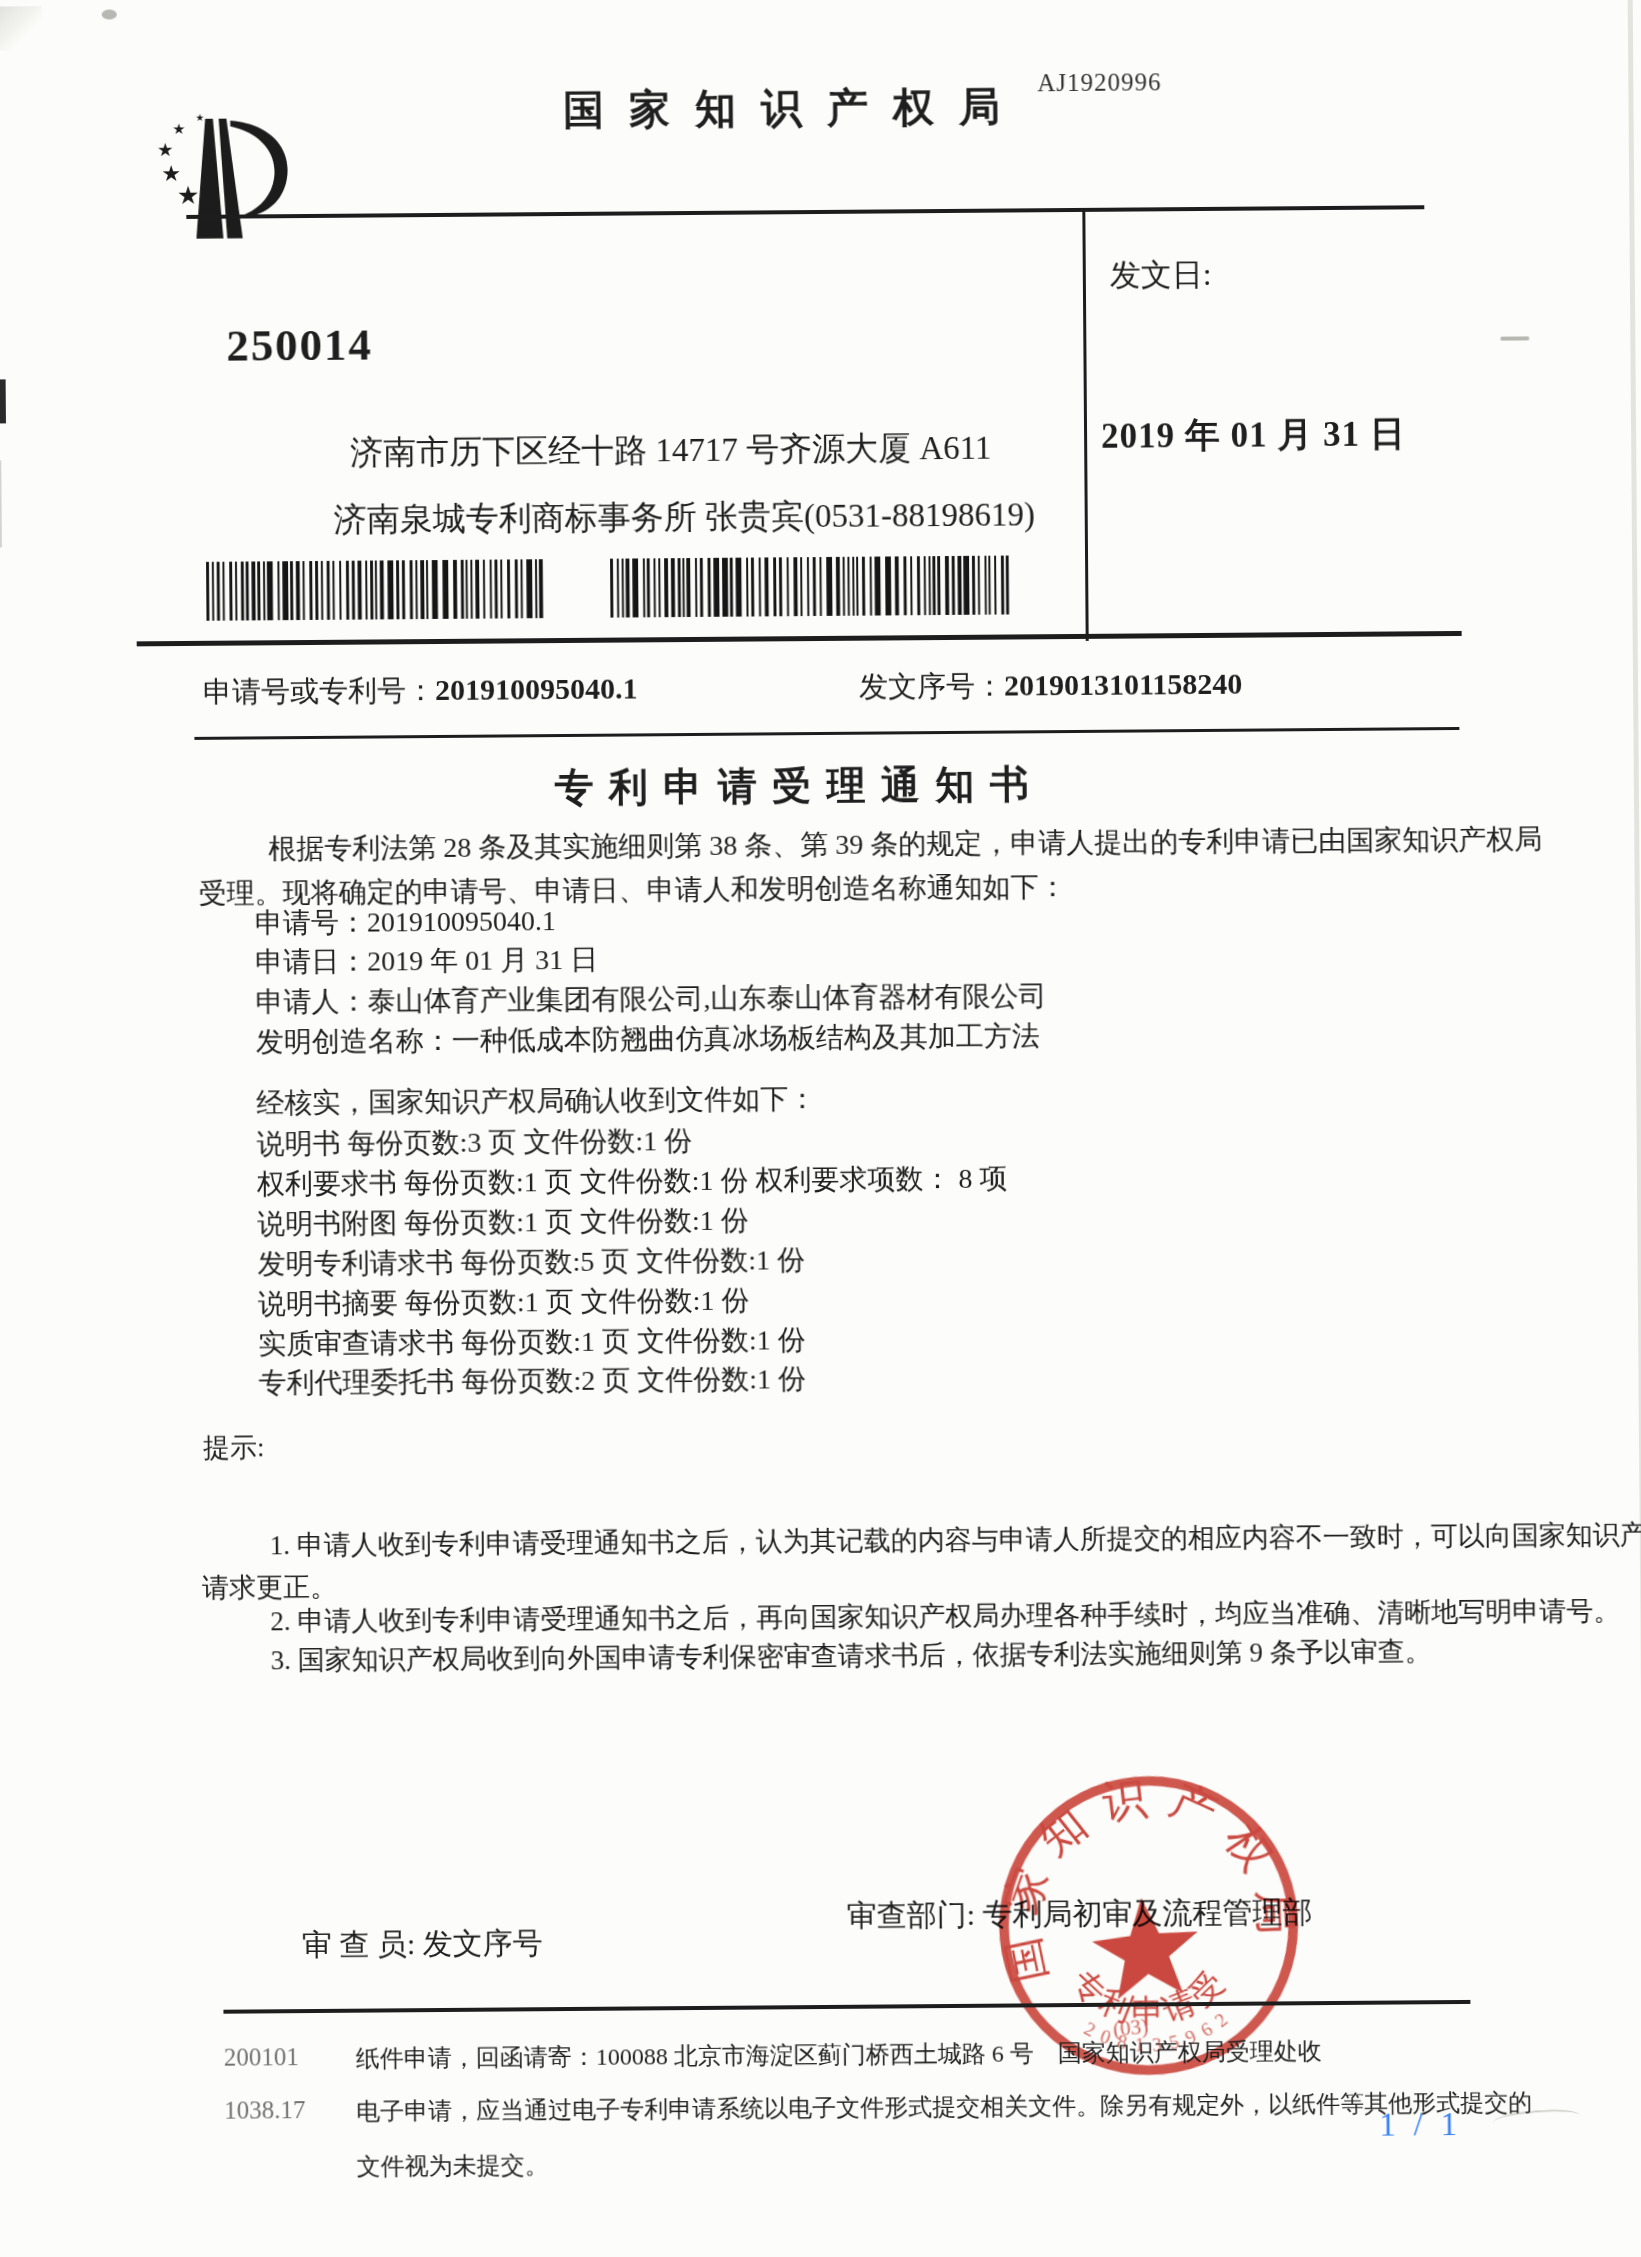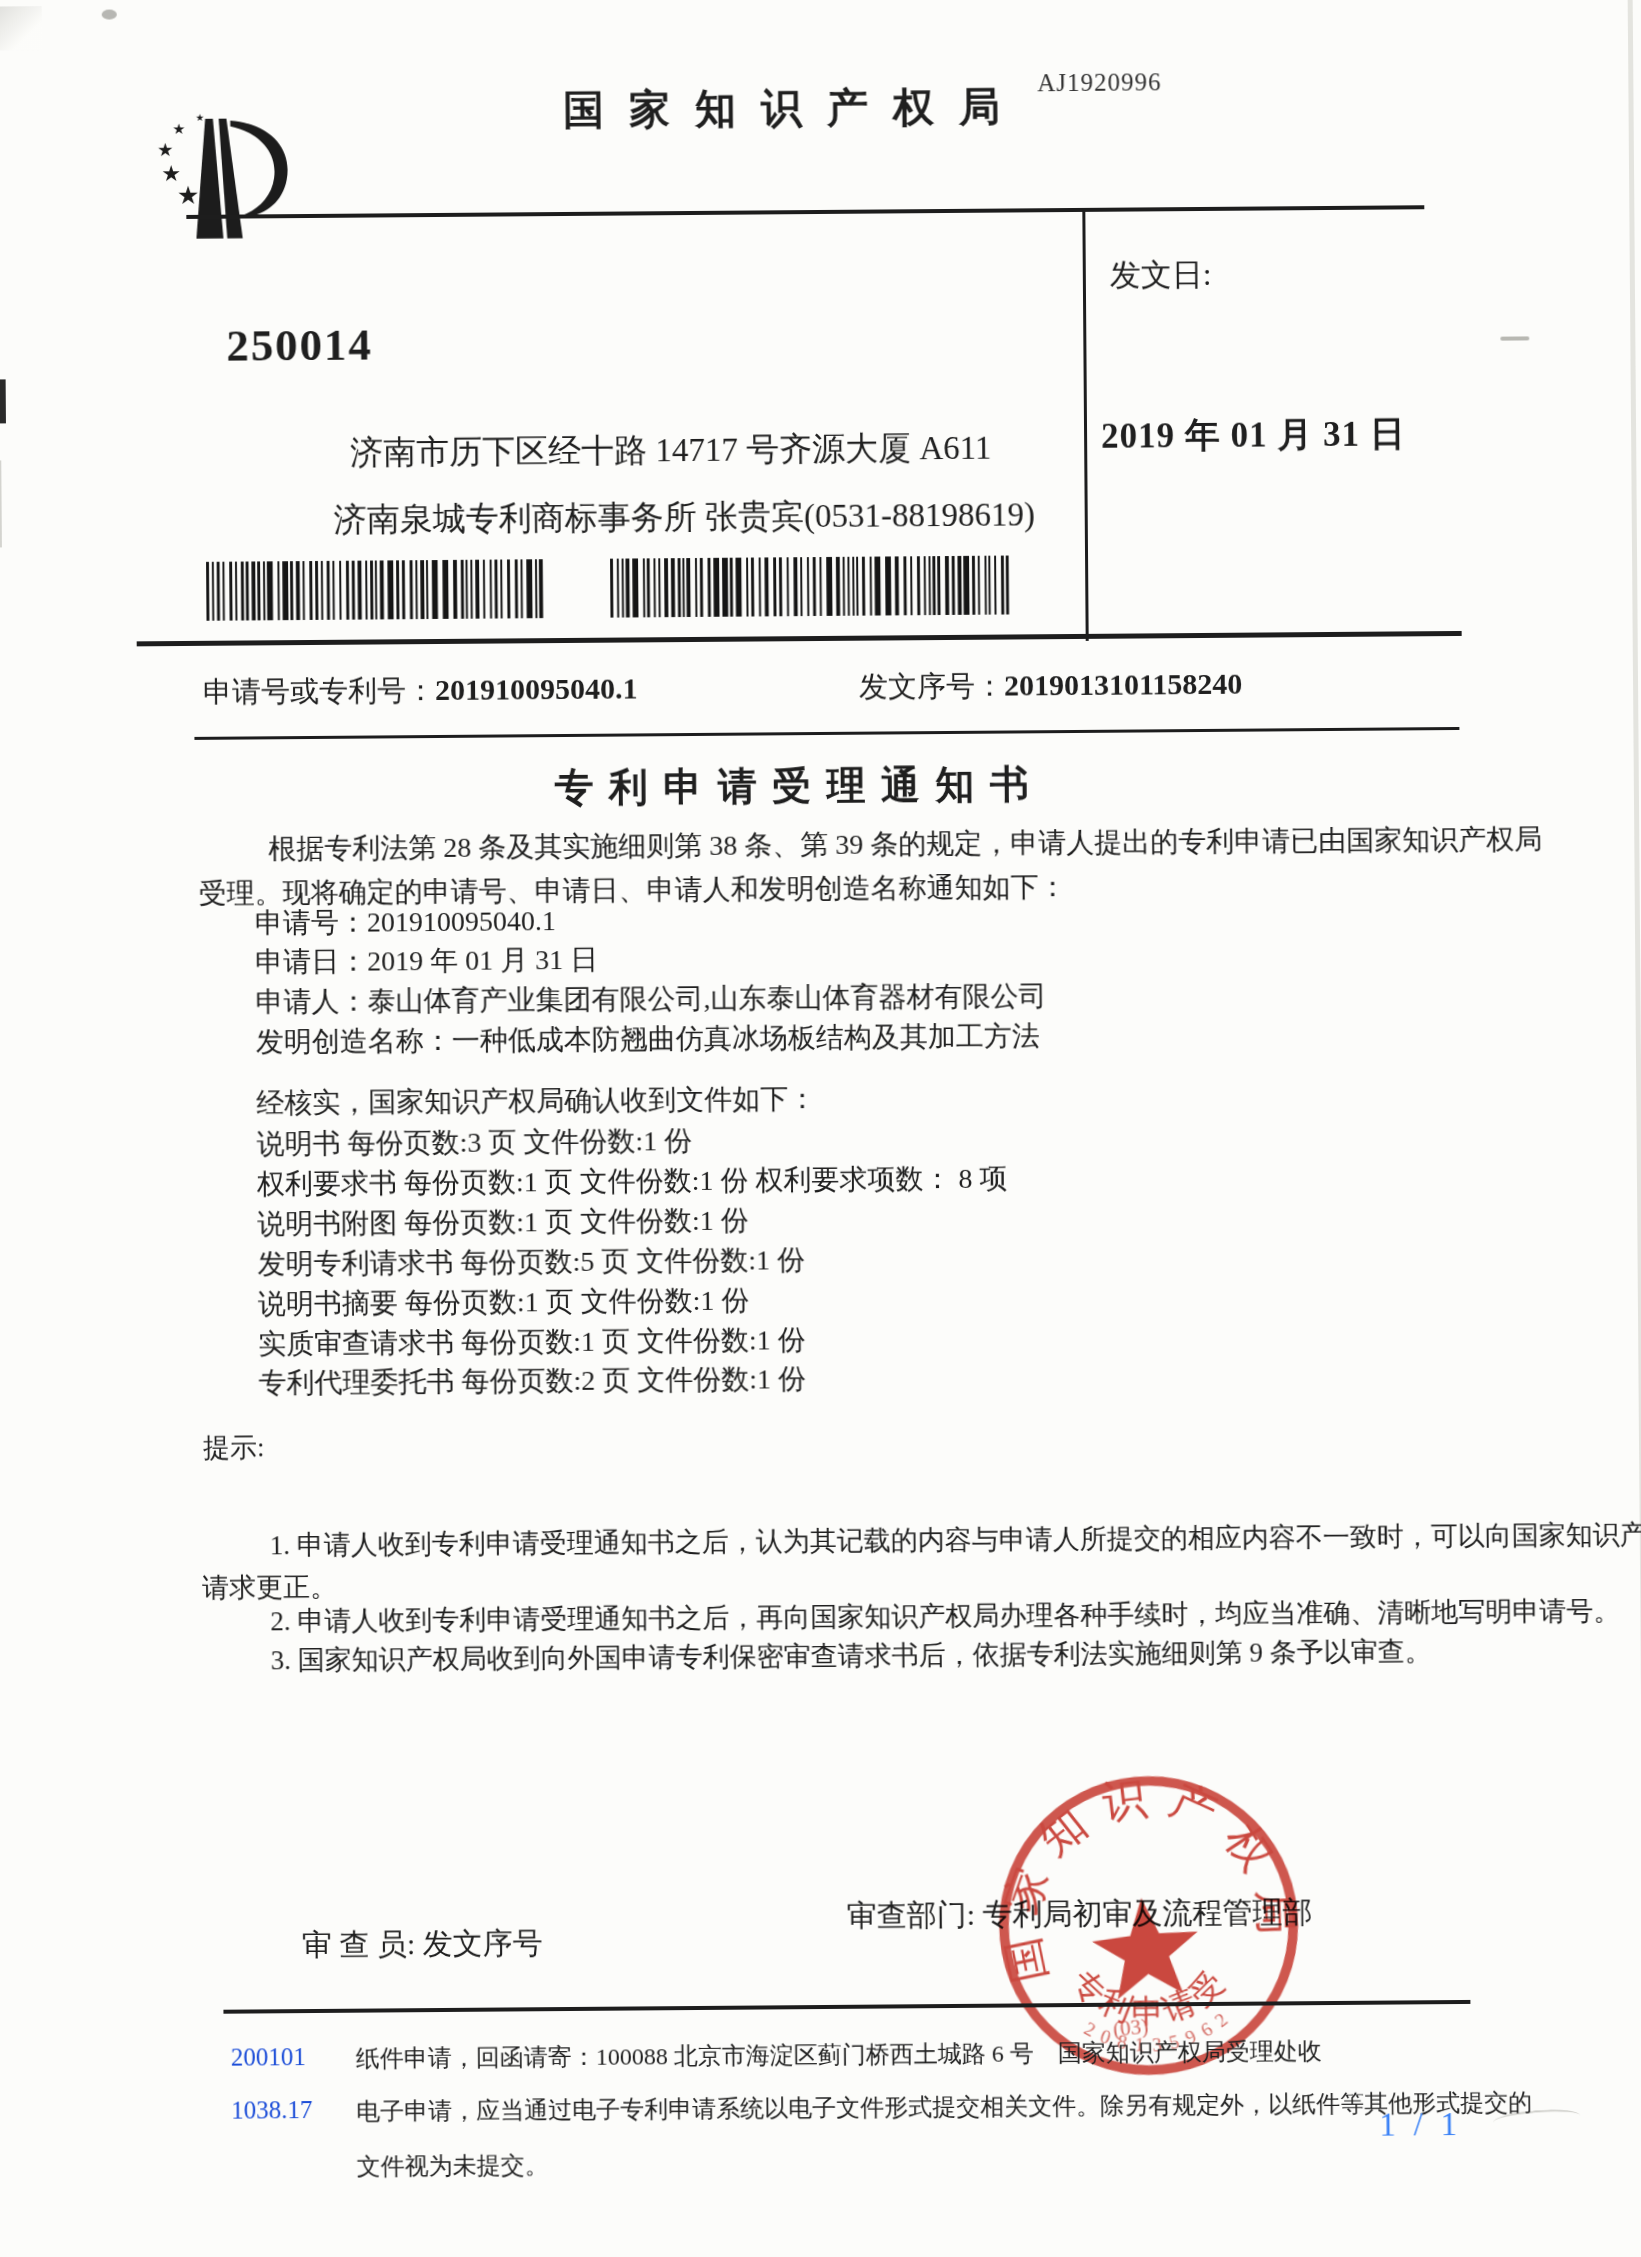--- a/index.html
+++ b/index.html
@@ -27,21 +27,21 @@
   
   .ref-app{left:206px;top:668px;font-size:29px;}
   .ref-serial{left:862px;top:668px;font-size:29px;}
   .ref-val{font-weight:700;font-size:30px;}
   
   .notice-title{left:0;top:759px;width:1603px;text-align:center;font-size:39px;font-weight:700;letter-spacing:15.4px;}
   .body-line{font-size:28px;}
   .note-line{font-size:27px;}
   .signoff{font-size:30px;}
   .footer-line{font-size:24px;}
-  .footer-code{font-size:25px;color:#1d4ed8;margin-left:7px;}
+  .footer-code{font-size:25px;color:#737373;}
   .pageno{left:1371px;top:2111px;font-size:33px;letter-spacing:4.8px;color:#3b82f6;}
   
   #stamp{position:absolute;left:981px;top:1769px;width:322px;height:322px;
          transform:rotate(-5deg);mix-blend-mode:multiply;opacity:.93;}
   
   .artifact{position:absolute;}
   .a-corner{left:0;top:0;width:50px;height:44px;background:linear-gradient(135deg,#c9c9c4,#fcfcfa 70%);opacity:.6;}
   .a-dot{left:110px;top:3.9px;width:15.4px;height:9.7px;background:#9a9a94;border-radius:50%;opacity:.7;}
   .a-edge1{left:0;top:373px;width:10.6px;height:44px;background:#2a2a2a;}
   .a-edge2{left:0;top:454px;width:5.8px;height:87px;background:#b9b9b2;opacity:.6;}

